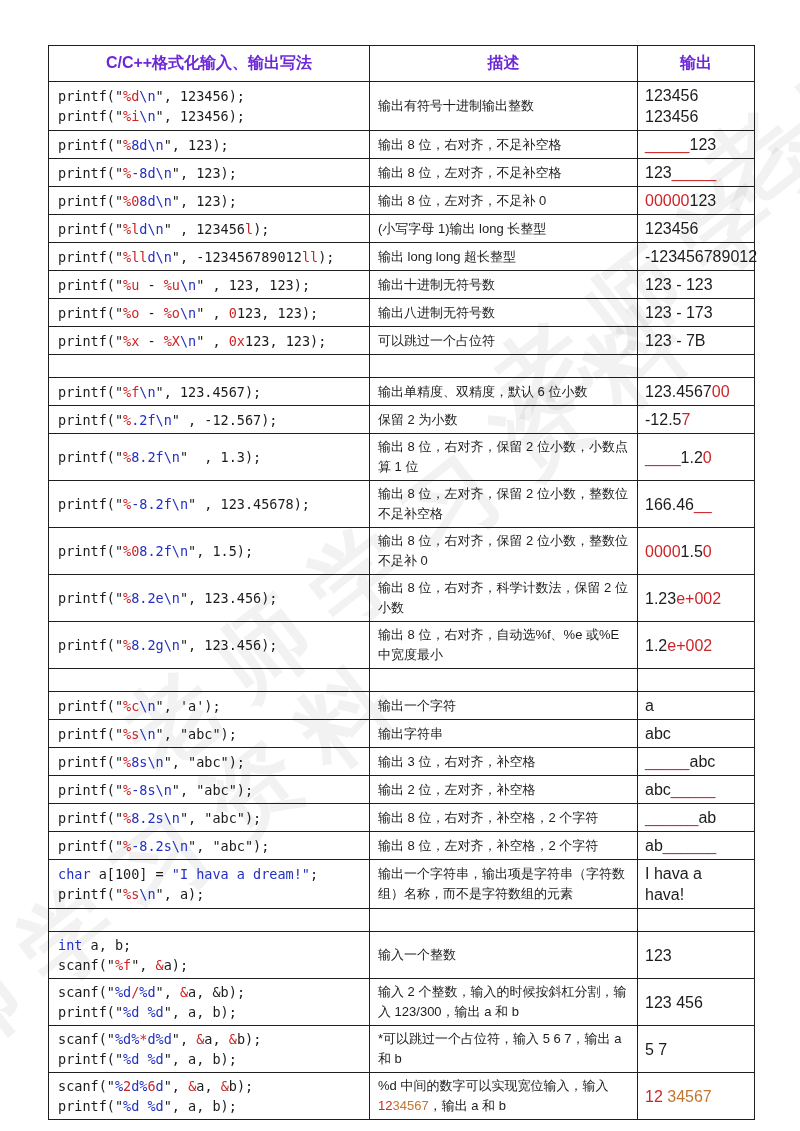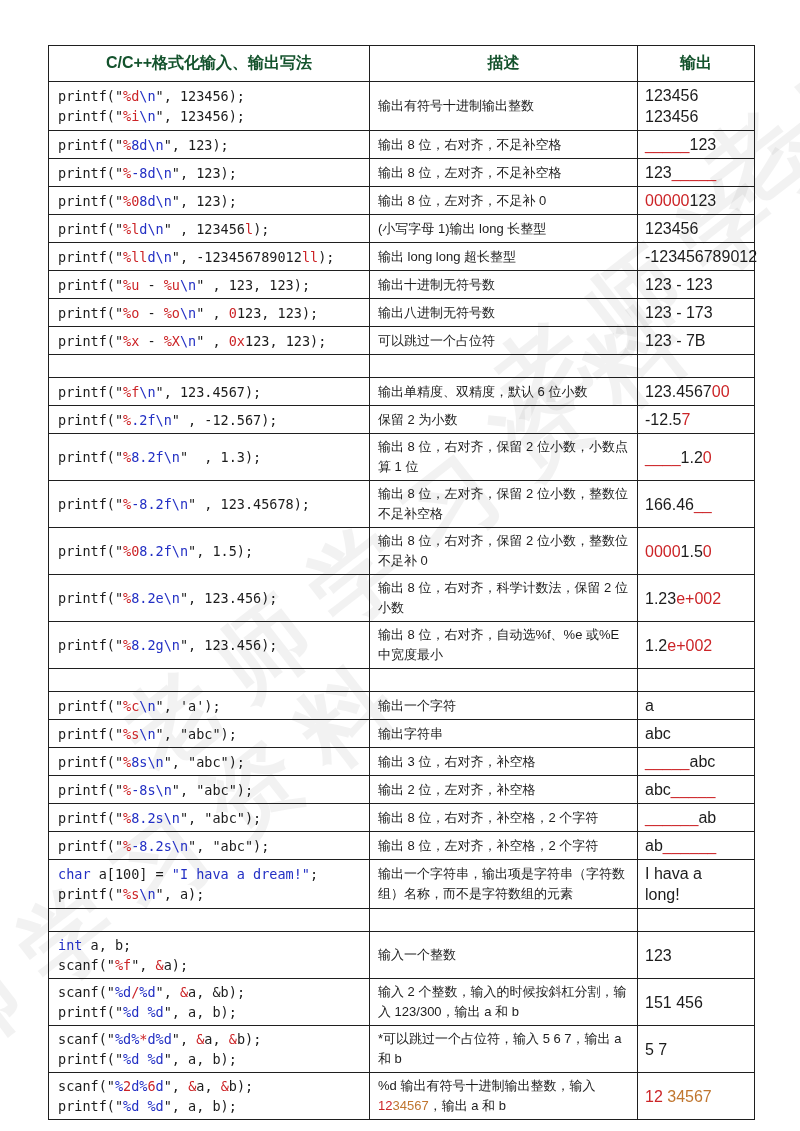--- a/index.html
+++ b/index.html
@@ -11,21 +11,21 @@
       color:rgba(130,130,130,0.10);transform:rotate(-38deg);font-family:"Liberation Sans","DejaVu Sans",sans-serif;}
   .wm:nth-child(1){left:430px;top:120px;}
   .wm:nth-child(2){left:60px;top:470px;}
   .wm:nth-child(3){left:-230px;top:830px;}
   .wm:nth-child(4){left:640px;top:-90px;}
 
   table.fmt{position:relative;z-index:1;border-collapse:collapse;table-layout:fixed;
             margin:45px 0 0 48px;width:706px;background:transparent;}
   .fmt col.c1{width:321px;} .fmt col.c2{width:268px;} .fmt col.c3{width:117px;}
   .fmt th,.fmt td{border:1.5px solid #1f1f1f;vertical-align:middle;background:transparent;}
-  .fmt th{font-size:16px;font-weight:bold;color:#14532d;padding:7px 11px;text-align:center;
+  .fmt th{font-size:16px;font-weight:bold;color:#6d28d9;padding:7px 11px;text-align:center;
           font-family:"Liberation Sans","DejaVu Sans",sans-serif;}
   td.code{font-family:"DejaVu Sans Mono","Liberation Mono",monospace;font-size:13.5px;
           padding:3px 9px;line-height:20px;color:#1c1c1c;text-align:left;}
   td.desc{font-size:13px;padding:3px 8px;line-height:20px;color:#1c1c1c;text-align:left;}
   td.out{font-family:Liberation Sans, sans-serif;font-size:16px;
          padding:3px 7px;line-height:21px;color:#1c1c1c;text-align:left;}
   tr.spacer td{height:22px;padding:0;}
   .codeline{white-space:pre;}
   .outline{white-space:pre;}
   .seg{}
@@ -270,21 +270,21 @@
           </td>
         </tr>
         <tr>
           <td class="code">
             <div class="codeline"><span class="seg b">char</span><span class="seg k"> a[100] = </span><span class="seg b">"I hava a dream!"</span><span class="seg k">;</span></div>
             <div class="codeline"><span class="seg k">printf("</span><span class="seg r">%s</span><span class="seg b">\n</span><span class="seg k">", a);</span></div>
           </td>
           <td class="desc"><span class="seg k">输出一个字符串，输出项是字符串（字符数组）名称，而不是字符数组的元素</span></td>
           <td class="out">
             <div class="outline"><span class="seg k">I hava a</span></div>
-            <div class="outline"><span class="seg k">long!</span></div>
+            <div class="outline"><span class="seg k">hava!</span></div>
           </td>
         </tr>
         <tr class="spacer">
           <td></td>
           <td></td>
           <td></td>
         </tr>
         <tr>
           <td class="code">
             <div class="codeline"><span class="seg b">int</span><span class="seg k"> a, b;</span></div>
@@ -295,38 +295,38 @@
             <div class="outline"><span class="seg k">123</span></div>
           </td>
         </tr>
         <tr>
           <td class="code">
             <div class="codeline"><span class="seg k">scanf("</span><span class="seg b">%d</span><span class="seg r">/</span><span class="seg b">%d</span><span class="seg k">", </span><span class="seg r">&amp;</span><span class="seg k">a, &amp;b);</span></div>
             <div class="codeline"><span class="seg k">printf("</span><span class="seg b">%d %d</span><span class="seg k">", a, b);</span></div>
           </td>
           <td class="desc"><span class="seg k">输入 2 个整数，输入的时候按斜杠分割，输入 123/300，输出 a 和 b</span></td>
           <td class="out">
-            <div class="outline"><span class="seg k">151 456</span></div>
+            <div class="outline"><span class="seg k">123 456</span></div>
           </td>
         </tr>
         <tr>
           <td class="code">
             <div class="codeline"><span class="seg k">scanf("</span><span class="seg b">%d%</span><span class="seg r">*</span><span class="seg b">d%d</span><span class="seg k">", </span><span class="seg r">&amp;</span><span class="seg k">a, </span><span class="seg r">&amp;</span><span class="seg k">b);</span></div>
             <div class="codeline"><span class="seg k">printf("</span><span class="seg b">%d %d</span><span class="seg k">", a, b);</span></div>
           </td>
           <td class="desc"><span class="seg k">*可以跳过一个占位符，输入 5 6 7，输出 a 和 b</span></td>
           <td class="out">
             <div class="outline"><span class="seg k">5 7</span></div>
           </td>
         </tr>
         <tr>
           <td class="code">
             <div class="codeline"><span class="seg k">scanf("</span><span class="seg b">%</span><span class="seg r">2</span><span class="seg b">d%</span><span class="seg r">6</span><span class="seg b">d</span><span class="seg k">", </span><span class="seg r">&amp;</span><span class="seg k">a, </span><span class="seg r">&amp;</span><span class="seg k">b);</span></div>
             <div class="codeline"><span class="seg k">printf("</span><span class="seg b">%d %d</span><span class="seg k">", a, b);</span></div>
           </td>
-          <td class="desc"><span class="seg k">%d 输出有符号十进制输出整数，输入 </span><span class="seg r">12</span><span class="seg o">34567</span><span class="seg k">，输出 a 和 b</span></td>
+          <td class="desc"><span class="seg k">%d 中间的数字可以实现宽位输入，输入 </span><span class="seg r">12</span><span class="seg o">34567</span><span class="seg k">，输出 a 和 b</span></td>
           <td class="out">
             <div class="outline"><span class="seg r">12</span><span class="seg k"> </span><span class="seg o">34567</span></div>
           </td>
         </tr>
       </tbody>
   </table>
 </div>
 
 </body></html>

